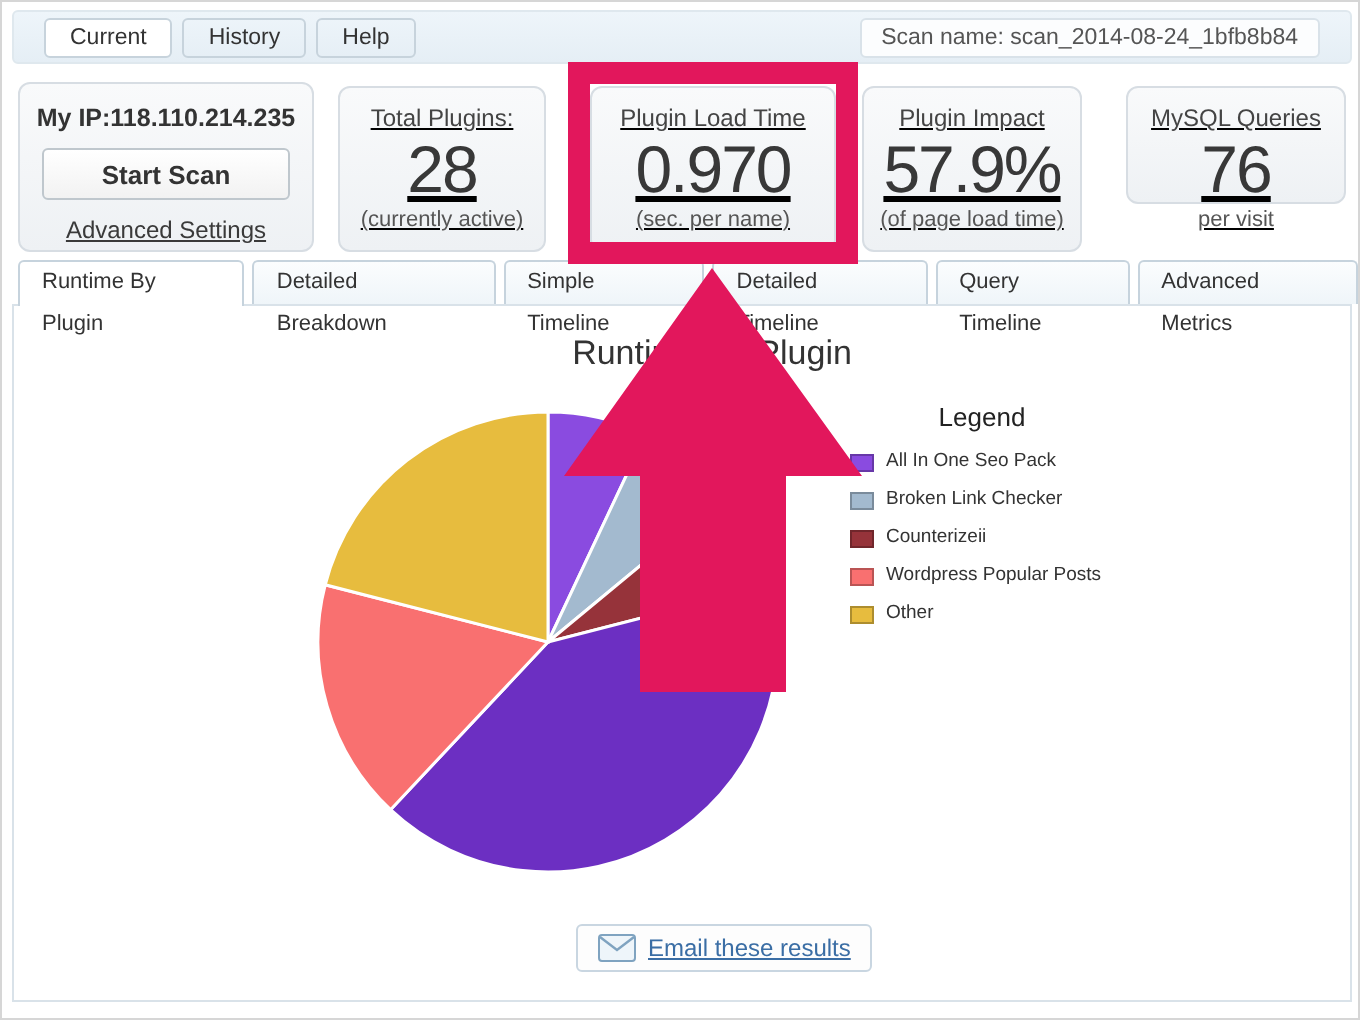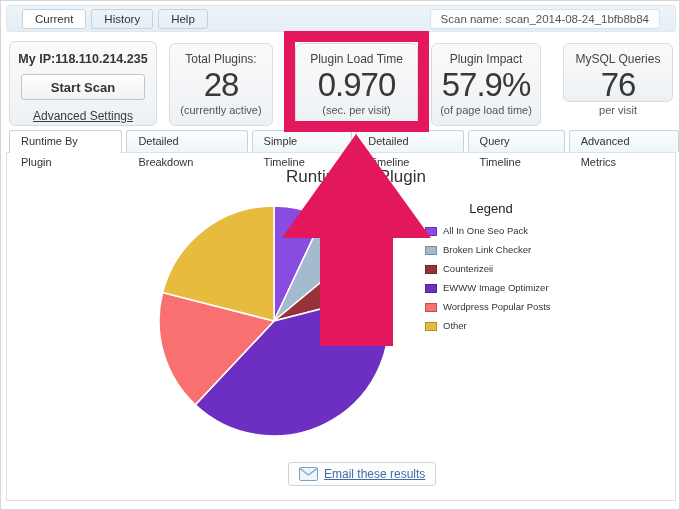--- a/index.html
+++ b/index.html
@@ -21,21 +21,21 @@
   
   .panel { position:absolute; background:linear-gradient(#f9fafb,#eef1f4);
     border:1px solid #d7dde3; border-radius:6px; text-align:center; }
   .panel-ip { left:8px; top:40px; width:148px; height:85px; padding-top:10px; }
   .ip-text { font-size:12.5px; font-weight:bold; color:#333; }
   .start-scan { display:block; margin:8px auto 6px; width:124px; height:26px;
     background:linear-gradient(#ffffff,#f2f2f2); border:1px solid #bfc7cd; border-radius:3px;
     font-family:"Liberation Sans",sans-serif; font-size:13px; font-weight:bold; color:#333; cursor:pointer; }
   .adv-link { font-size:12px; font-weight:normal; color:#3a3a3a; text-decoration:underline; cursor:pointer; }
 
-  .stat-box { padding-top:8px; }
+  .stat-box { padding-top:8px;text-decoration:underline; }
   .stat-label { font-size:12px; color:#444; }
   .stat-value { font-size:33px; color:#383838; line-height:38px; letter-spacing:-1px; }
   .stat-sub { font-size:11px; color:#555; }
   .box-total   { left:168px; top:42px; width:104px; height:83px; }
   .box-load    { left:294px; top:42px; width:123px; height:83px; }
   .box-impact  { left:430px; top:42px; width:110px; height:83px; }
   .box-mysql   { left:562px; top:42px; width:110px; height:59px; }
 
   
   .nav-tabs { position:absolute; left:8px; top:129px; display:flex; gap:4px; z-index:2; }
@@ -90,21 +90,21 @@
   </div>
 
   <div class="panel stat-box box-total">
     <div class="stat-label">Total Plugins:</div>
     <div class="stat-value">28</div>
     <div class="stat-sub">(currently active)</div>
   </div>
   <div class="panel stat-box box-load">
     <div class="stat-label">Plugin Load Time</div>
     <div class="stat-value">0.970</div>
-    <div class="stat-sub">(sec. per visit)</div>
+    <div class="stat-sub">(sec. per name)</div>
   </div>
   <div class="panel stat-box box-impact">
     <div class="stat-label">Plugin Impact</div>
     <div class="stat-value">57.9%</div>
     <div class="stat-sub">(of page load time)</div>
   </div>
   <div class="panel stat-box box-mysql">
     <div class="stat-label">MySQL Queries</div>
     <div class="stat-value">76</div>
     <div class="stat-sub">per visit</div>
@@ -141,24 +141,20 @@
     </div>
     <div class="legend-item">
       <span class="legend-swatch" style="background: rgb(163, 186, 207);"></span>
       <span class="legend-label">Broken Link Checker</span>
     </div>
     <div class="legend-item">
       <span class="legend-swatch" style="background: rgb(150, 51, 58);"></span>
       <span class="legend-label">Counterizeii</span>
     </div>
     <div class="legend-item">
-      <span class="legend-swatch" style="background: rgb(108, 47, 194);"></span>
-      <span class="legend-label">EWWW Image Optimizer</span>
-    </div>
-    <div class="legend-item">
       <span class="legend-swatch" style="background: rgb(249, 112, 112);"></span>
       <span class="legend-label">Wordpress Popular Posts</span>
     </div>
     <div class="legend-item">
       <span class="legend-swatch" style="background: rgb(231, 188, 62);"></span>
       <span class="legend-label">Other</span>
     </div>
   </div>
 
   <div class="email-box">

